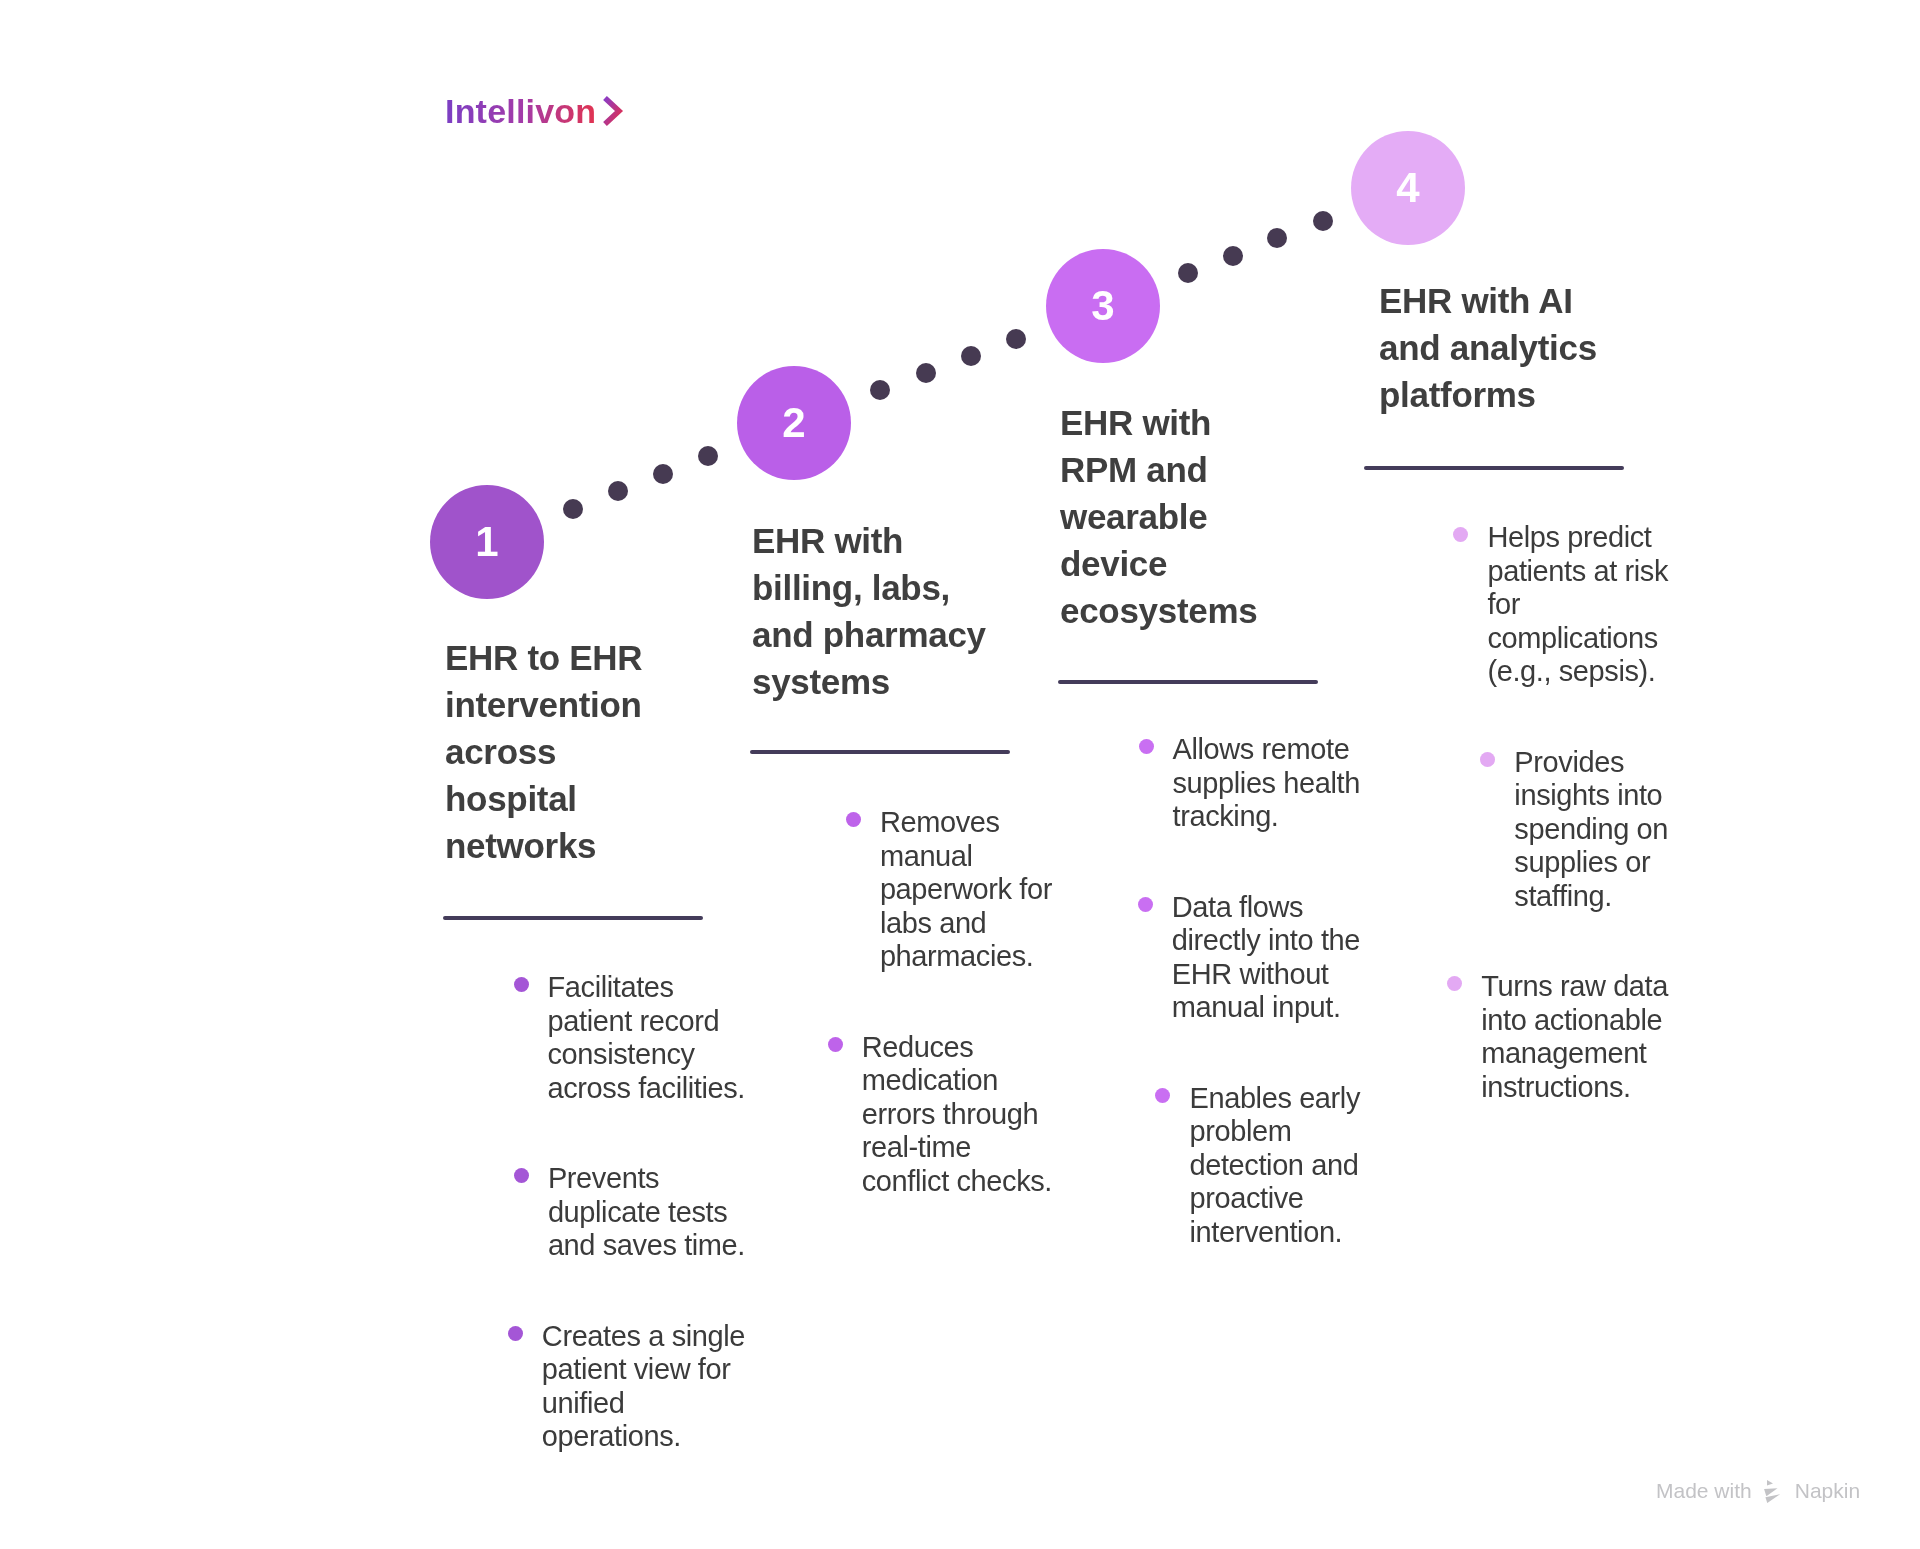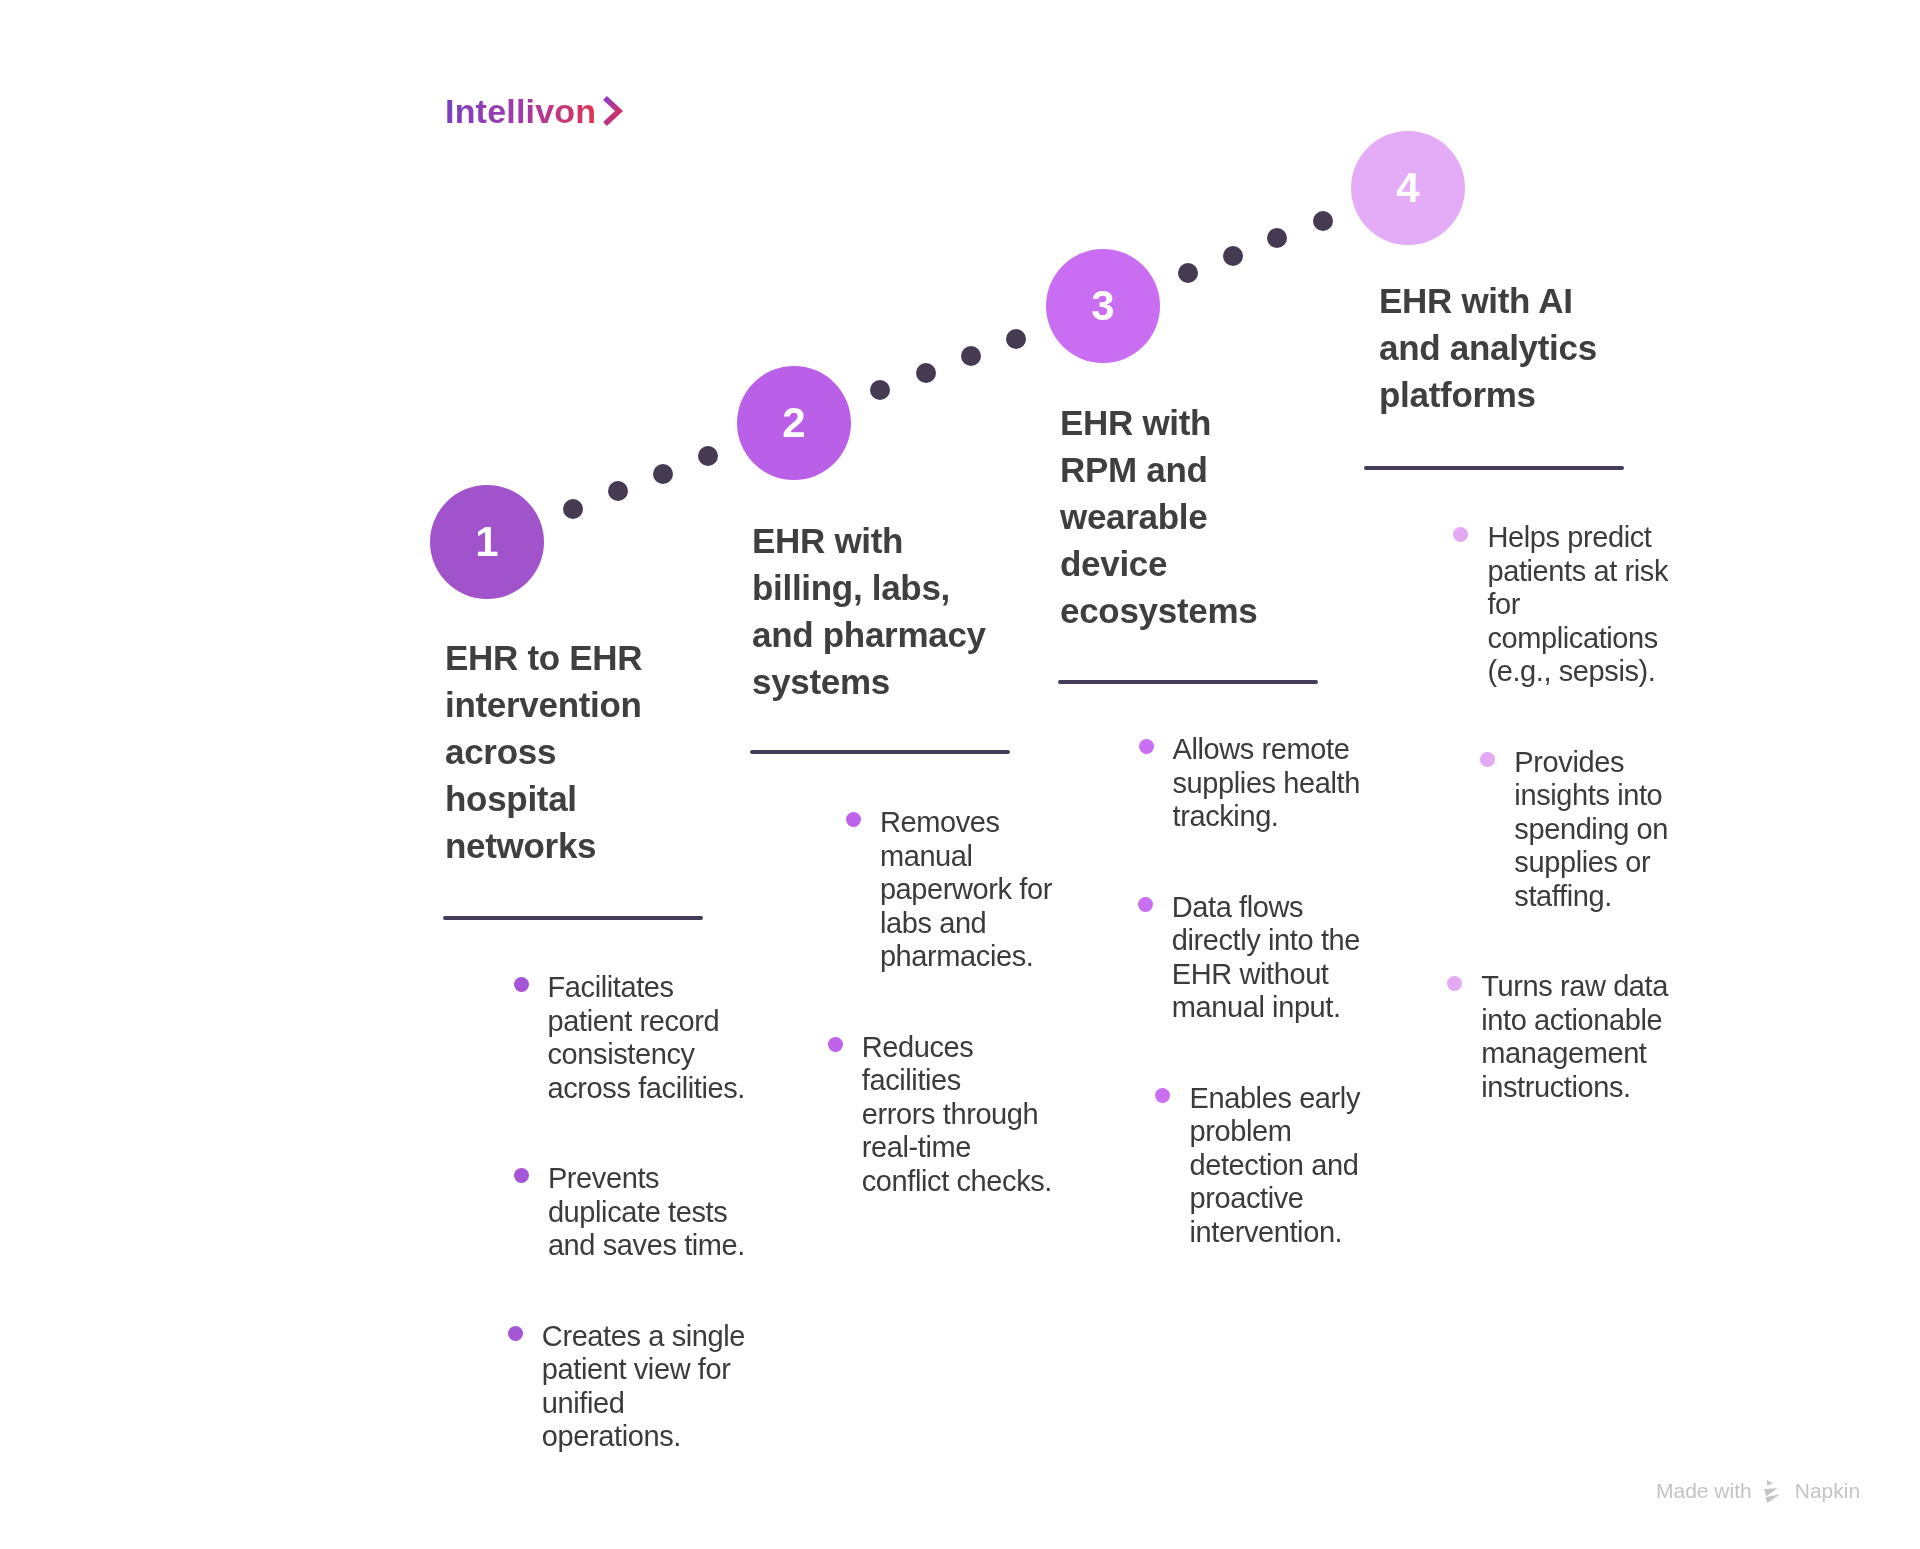--- a/index.html
+++ b/index.html
@@ -150,21 +150,21 @@
           <span class="bdot"></span>
           <span class="btext">Removes
 manual
 paperwork for
 labs and
 pharmacies.</span>
         </li>
       <li>
           <span class="bdot"></span>
           <span class="btext">Reduces
-facilities
+medication
 errors through
 real-time
 conflict checks.</span>
         </li>
     </ul>
   </section>
 
   <section class="step step3">
     <div class="circle">
       <span>3</span>

